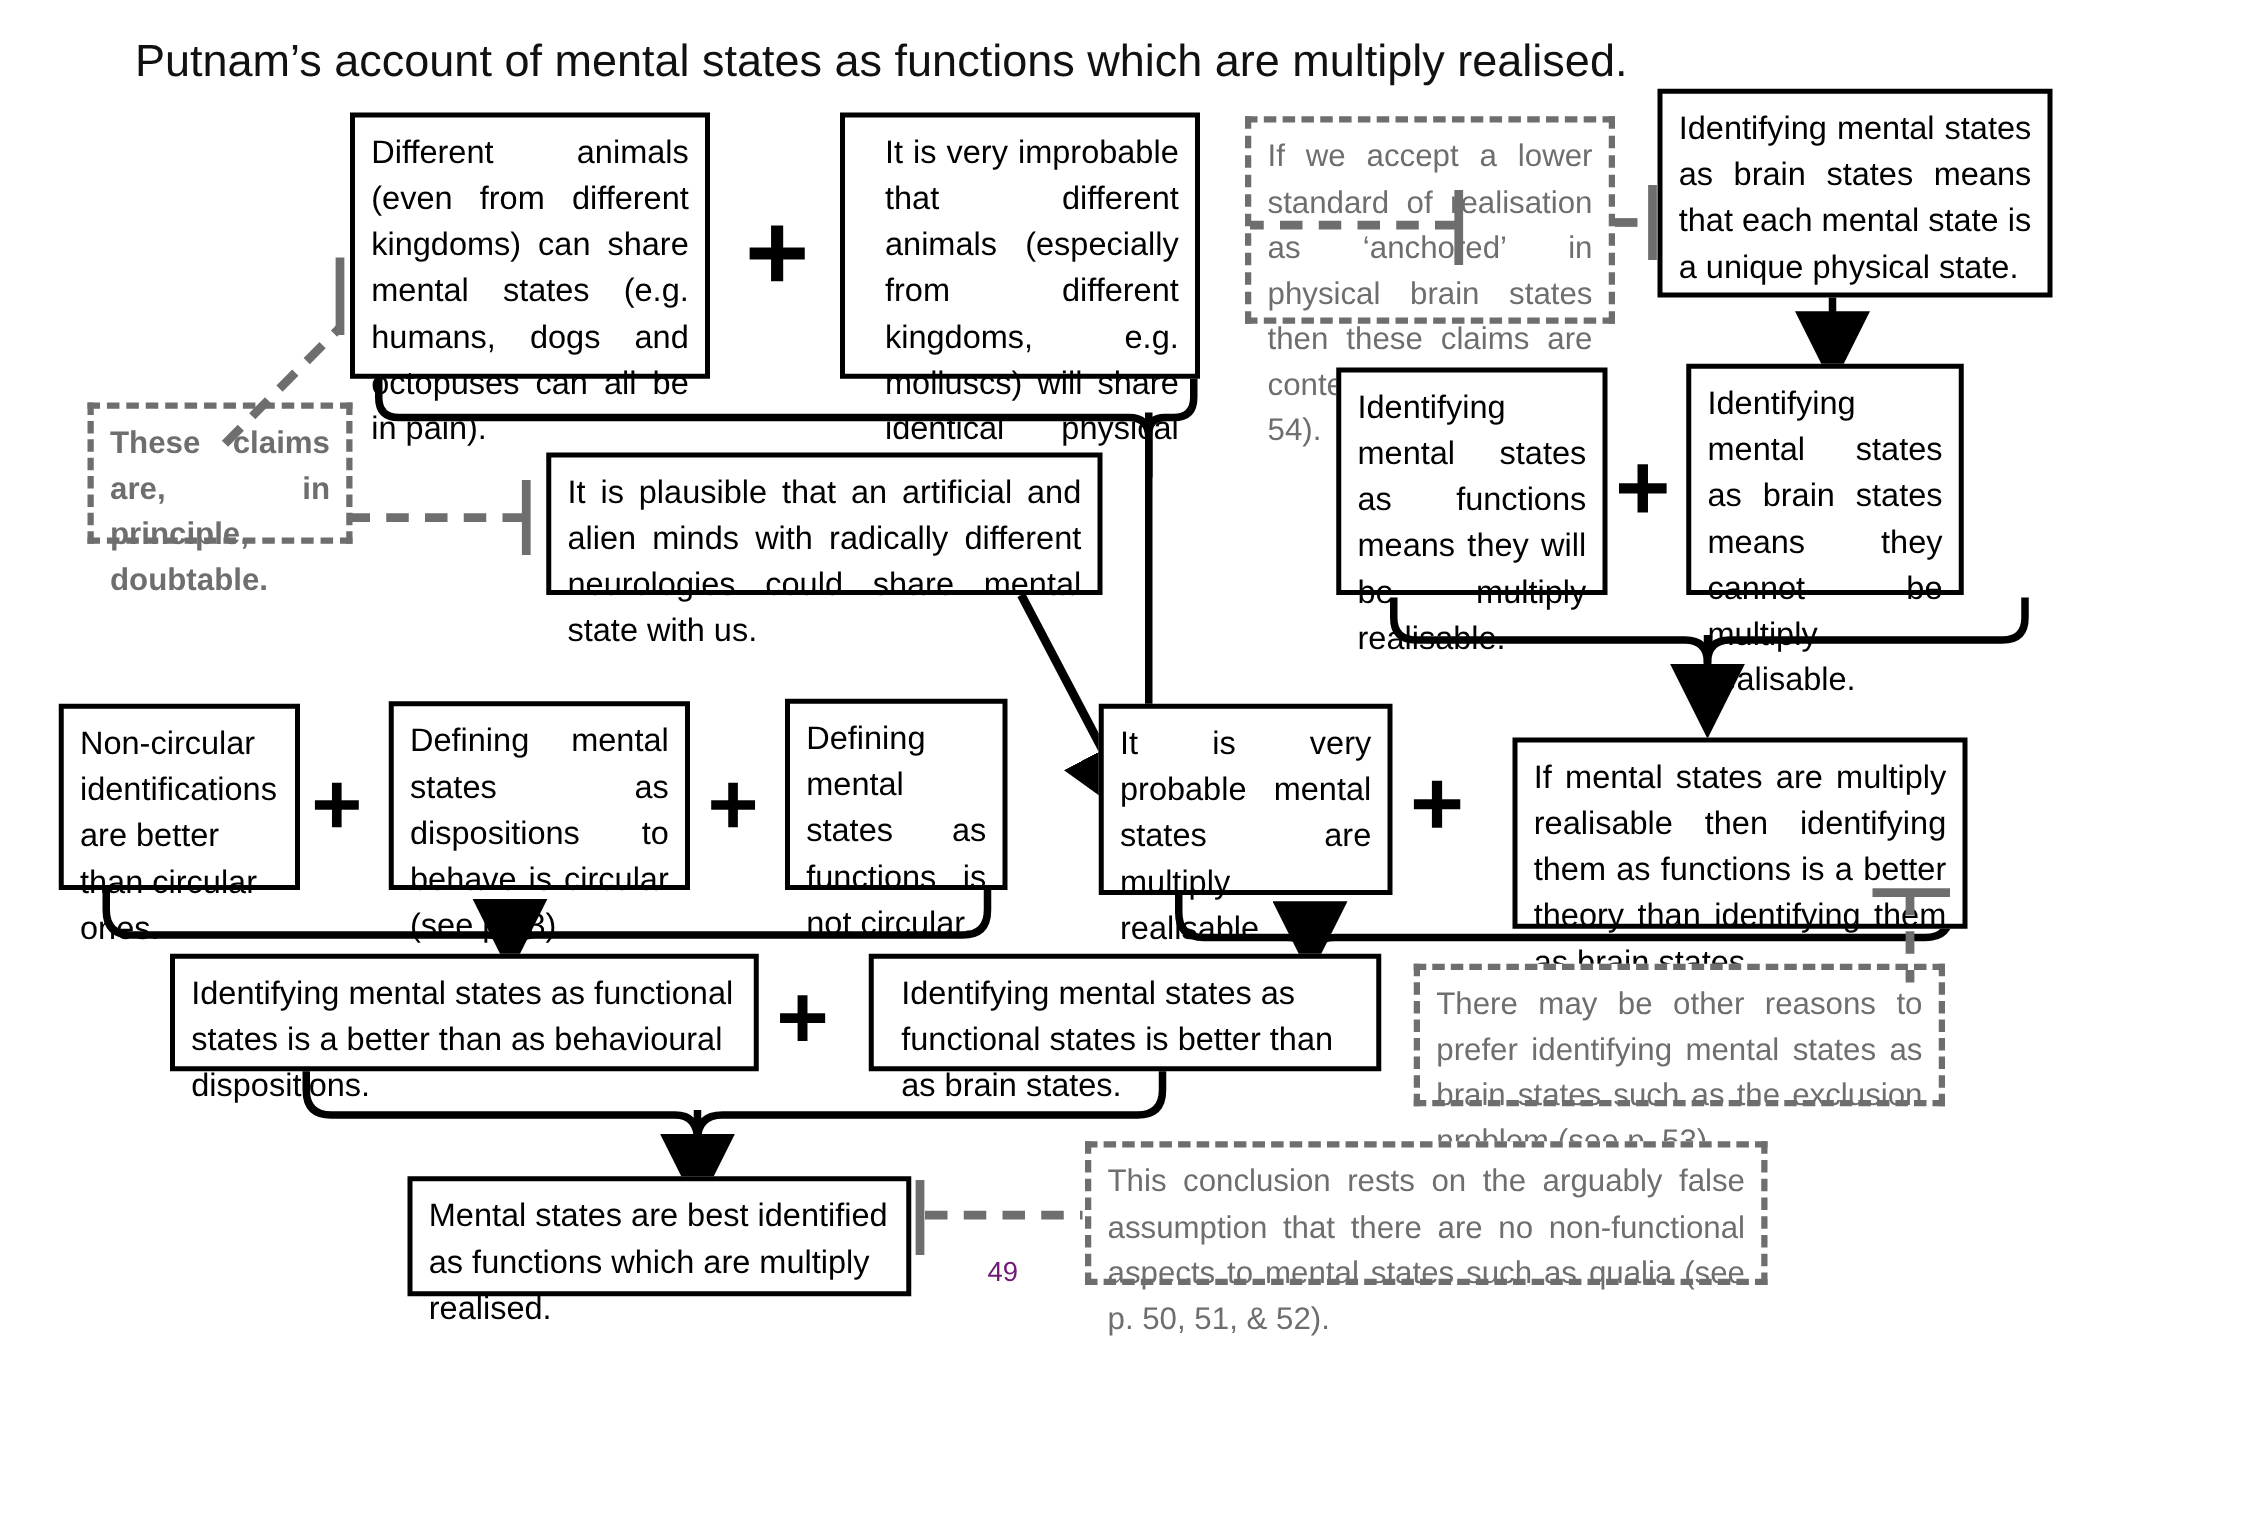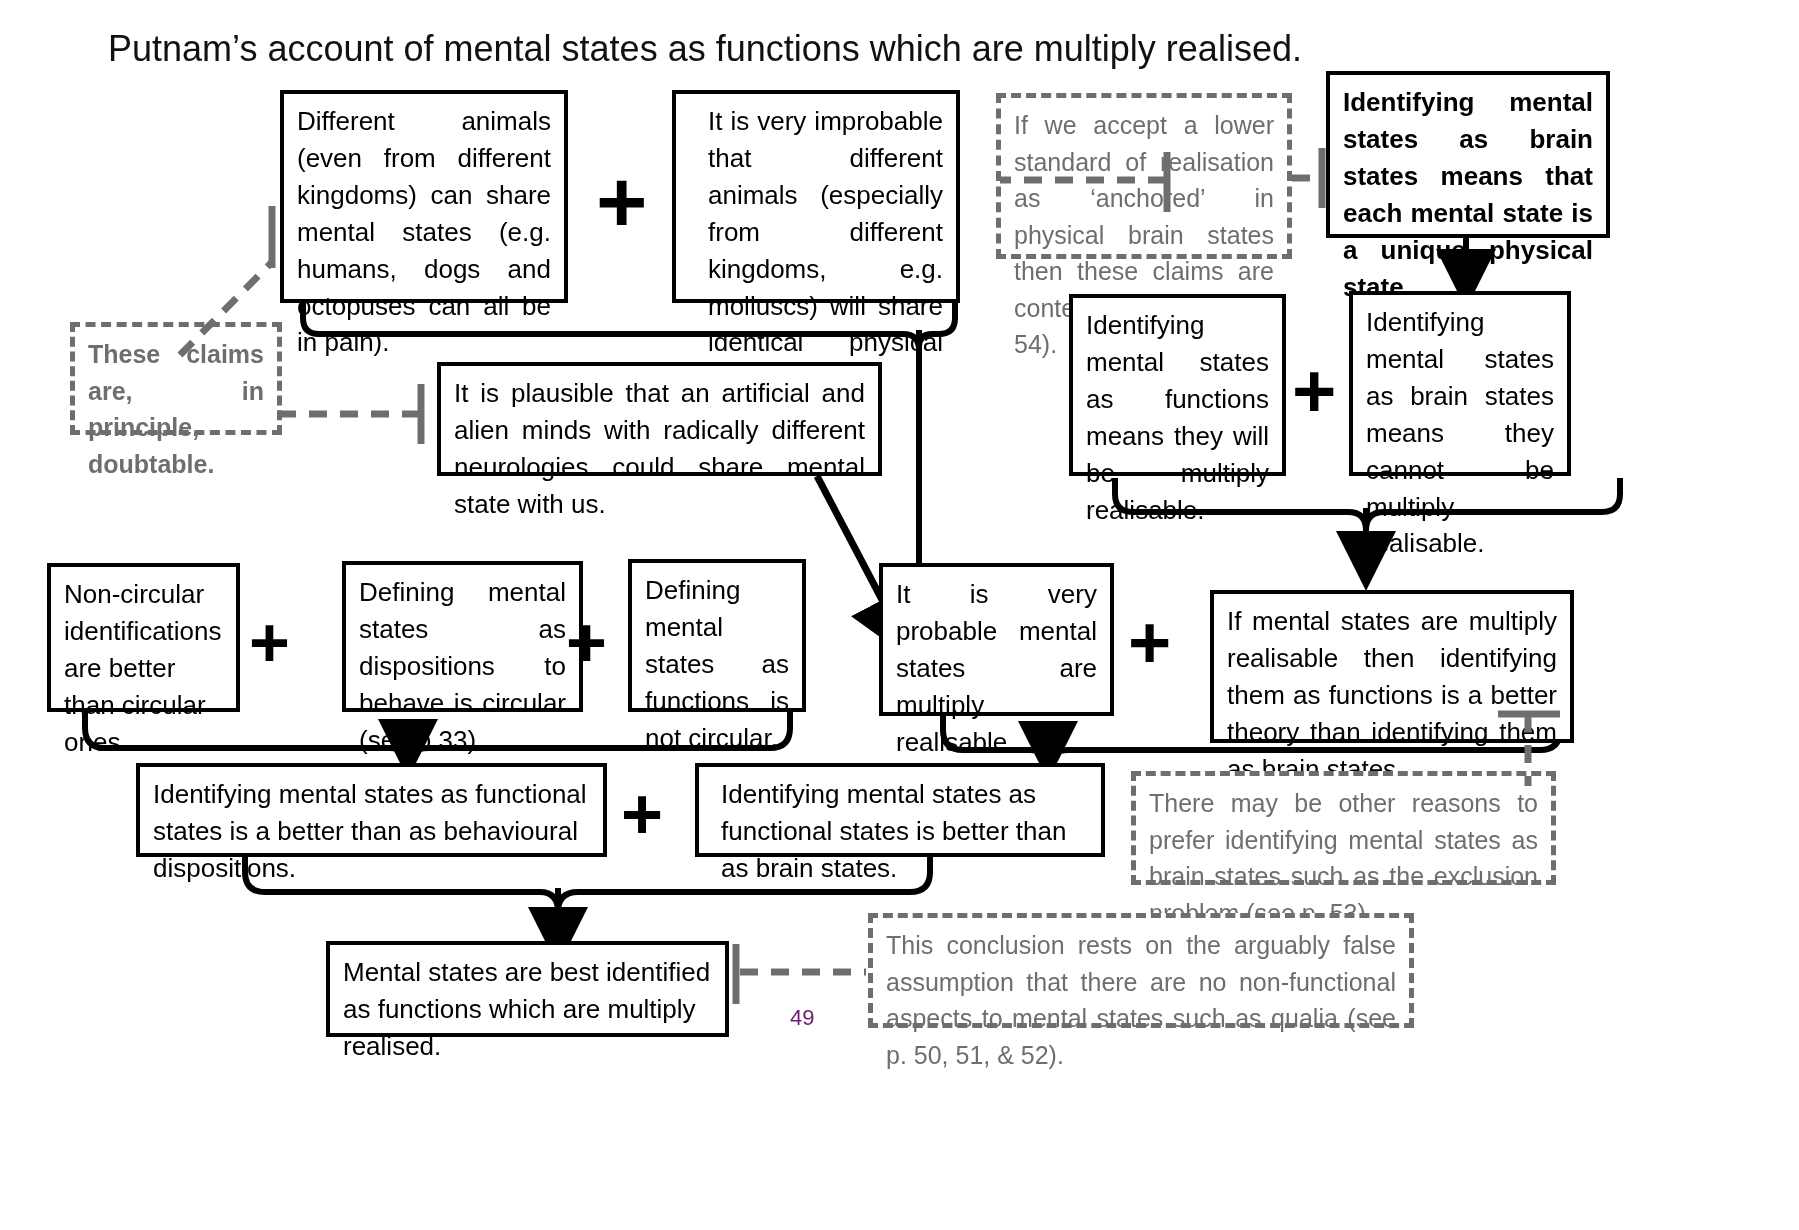--- a/index.html
+++ b/index.html
@@ -143,37 +143,37 @@
   <div id="title">Putnam’s account of mental states as functions which are multiply realised.</div>
 
   <div class="box" style="left:280px;top:90px;width:288px;height:213px;">Different animals (even from different kingdoms) can share mental states (e.g. humans, dogs and octopuses can all be in pain).</div>
 
   <div class="plus" style="left:596px;top:158px;font-size:88px;">+</div>
 
   <div class="box" style="left:672px;top:90px;width:288px;height:213px;padding-left:32px;">It is very improbable that different animals (especially from different kingdoms, e.g. molluscs) will share identical physical brain states.</div>
 
   <div class="dbox" style="left:996px;top:93px;width:296px;height:166px;">If we accept a lower standard of realisation as ‘anchored’ in physical brain states then these claims are contestable (see p. 54).</div>
 
-  <div class="box" style="left:1326px;top:71px;width:284px;height:167px;font-weight:bold;">Identifying mental states as brain states means that each mental state is a unique physical state.</div>
+  <div class="box" style="left:1326px;top:71px;width:316px;height:167px;">Identifying mental states as brain states means that each mental state is a unique physical state.</div>
 
   <div class="dbox" style="left:70px;top:322px;width:212px;height:113px;font-weight:bold;">These claims are, in principle, doubtable.</div>
 
   <div class="box" style="left:437px;top:362px;width:445px;height:114px;">It is plausible that an artificial and alien minds with radically different neurologies could share mental state with us.</div>
 
   <div class="box" style="left:1069px;top:294px;width:217px;height:182px;">Identifying mental states as functions means they will be multiply realisable.</div>
 
   <div class="plus" style="left:1292px;top:353px;font-size:76px;">+</div>
 
   <div class="box" style="left:1349px;top:291px;width:222px;height:185px;">Identifying mental states as brain states means they cannot be multiply realisable.</div>
 
   <div class="box left" style="left:47px;top:563px;width:193px;height:149px;">Non-circular identifications are better than circular ones.</div>
 
   <div class="plus" style="left:249px;top:608px;font-size:70px;">+</div>
 
-  <div class="box" style="left:311px;top:561px;width:241px;height:151px;margin-left:31px;">Defining mental states as dispositions to behave is circular (see p 33).</div>
+  <div class="box" style="left:311px;top:561px;width:241px;height:151px;">Defining mental states as dispositions to behave is circular (see p 33).</div>
 
   <div class="plus" style="left:566px;top:608px;font-size:70px;">+</div>
 
   <div class="box" style="left:628px;top:559px;width:178px;height:153px;">Defining mental states as functions is not circular.</div>
 
   <div class="box" style="left:879px;top:563px;width:235px;height:153px;">It is very probable mental states are multiply realisable.</div>
 
   <div class="plus" style="left:1128px;top:606px;font-size:74px;">+</div>
 
   <div class="box" style="left:1196px;top:590px;width:364px;height:153px;margin-left:14px;">If mental states are multiply realisable then identifying them as functions is a better theory than identifying them as brain states.</div>

